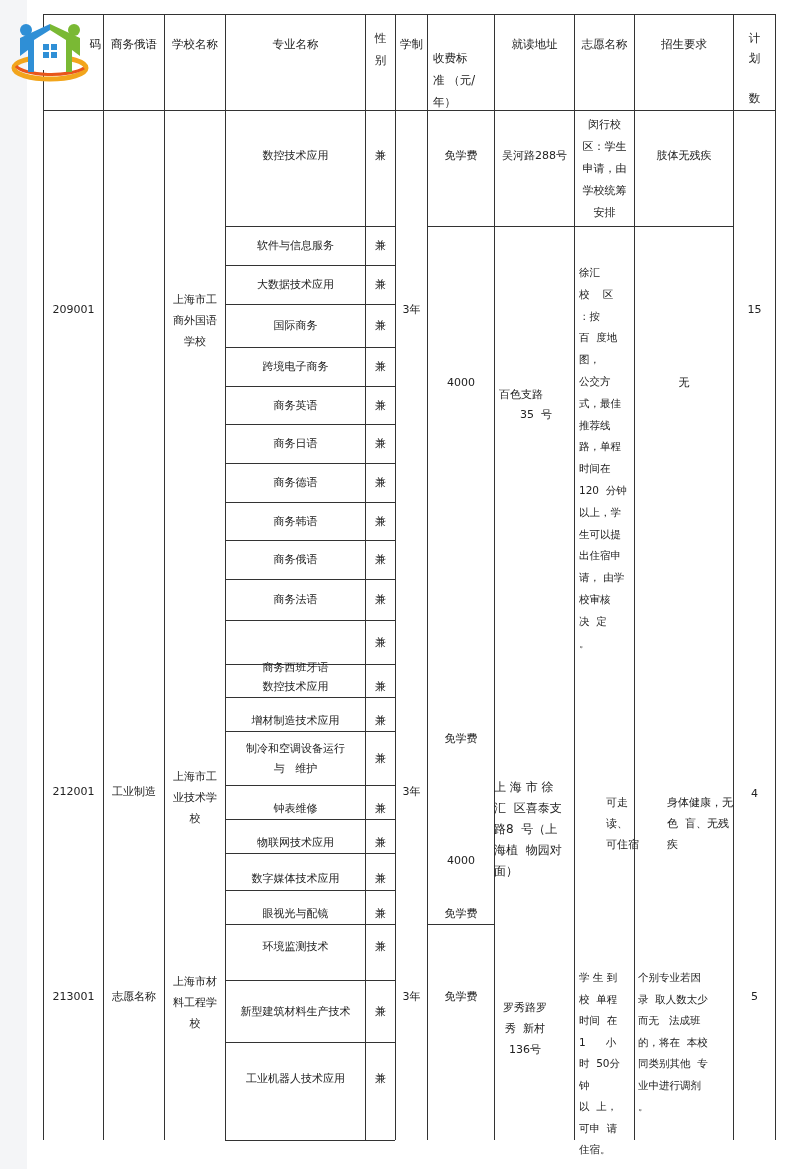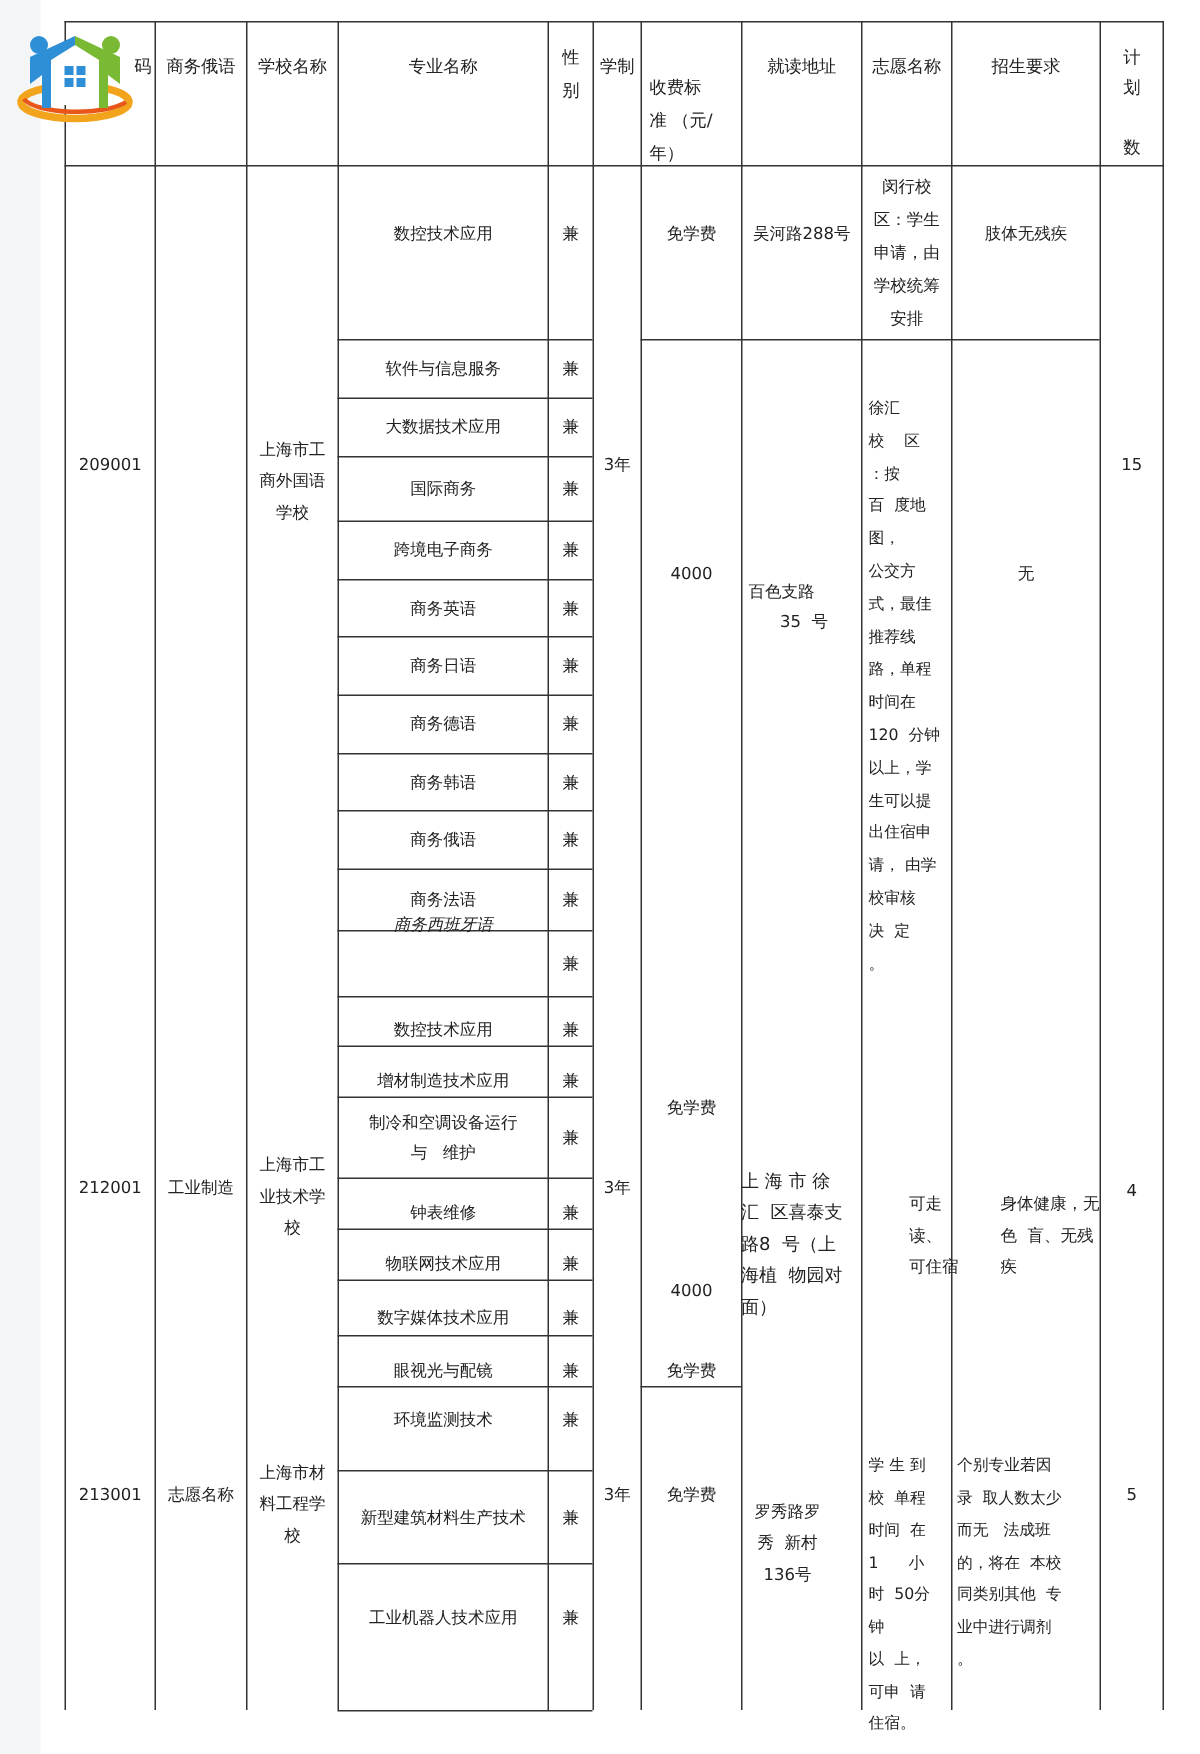--- a/index.html
+++ b/index.html
@@ -111,21 +111,21 @@
   <div class="cell" style="left:199px;top:425px;width:139px;height:38px;">商务日语</div>
   <div class="cell" style="left:339px;top:425px;width:29px;height:38px;">兼</div>
   <div class="cell" style="left:199px;top:464px;width:139px;height:38px;">商务德语</div>
   <div class="cell" style="left:339px;top:464px;width:29px;height:38px;">兼</div>
   <div class="cell" style="left:199px;top:503px;width:139px;height:37px;">商务韩语</div>
   <div class="cell" style="left:339px;top:503px;width:29px;height:37px;">兼</div>
   <div class="cell" style="left:199px;top:541px;width:139px;height:38px;">商务俄语</div>
   <div class="cell" style="left:339px;top:541px;width:29px;height:38px;">兼</div>
   <div class="cell" style="left:199px;top:580px;width:139px;height:40px;">商务法语</div>
   <div class="cell" style="left:339px;top:580px;width:29px;height:40px;">兼</div>
-  <div class="cell" style="left:199px;top:595px;width:139px;height:43px;font-style:italic;">商务西班牙语</div>
+  <div class="cell" style="left:199px;top:646px;width:139px;height:43px;">商务西班牙语</div>
   <div class="cell" style="left:339px;top:621px;width:29px;height:43px;">兼</div>
 
   <div class="cell" style="left:401px;top:111px;width:66px;height:90px;">免学费</div>
   <div class="cell" style="left:468px;top:111px;width:79px;height:90px;">吴河路288号</div>
   <div class="cell" style="left:608px;top:111px;width:98px;height:90px;">肢体无残疾</div>
   <div class="cell pre" style="left:548px;top:111px;width:59px;height:115px;line-height:22px;">闵行校
 区：学生
 申请，由
 学校统筹
 安排</div>

